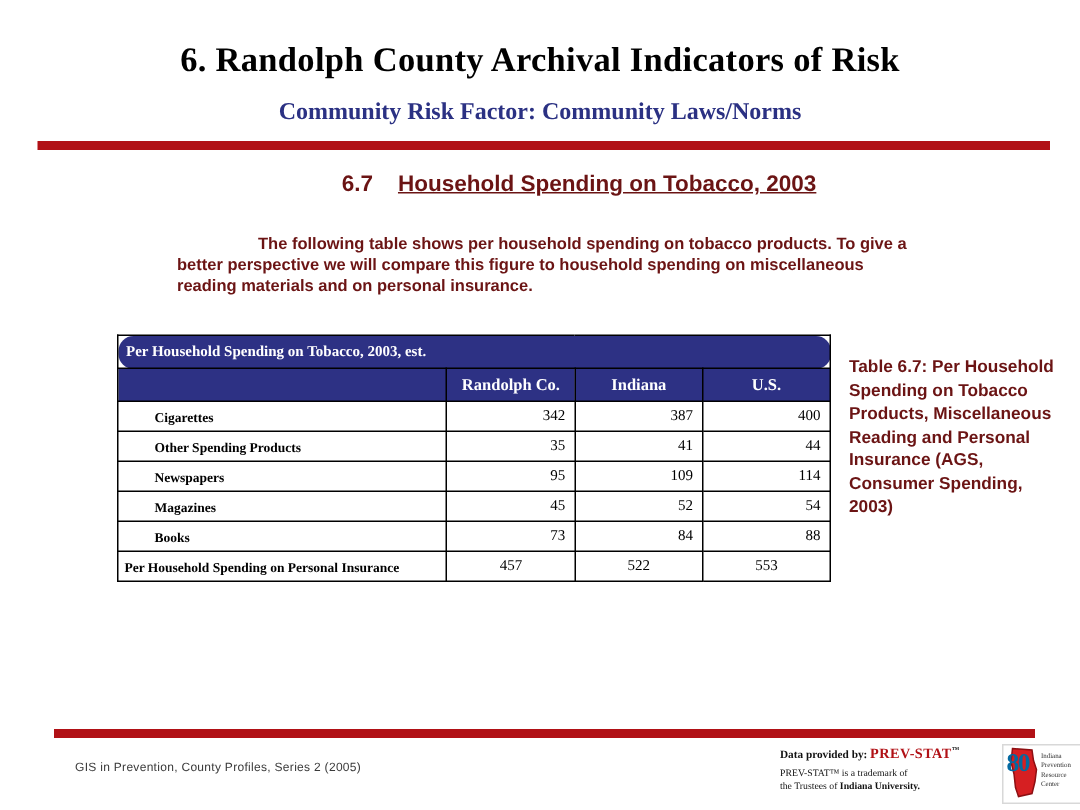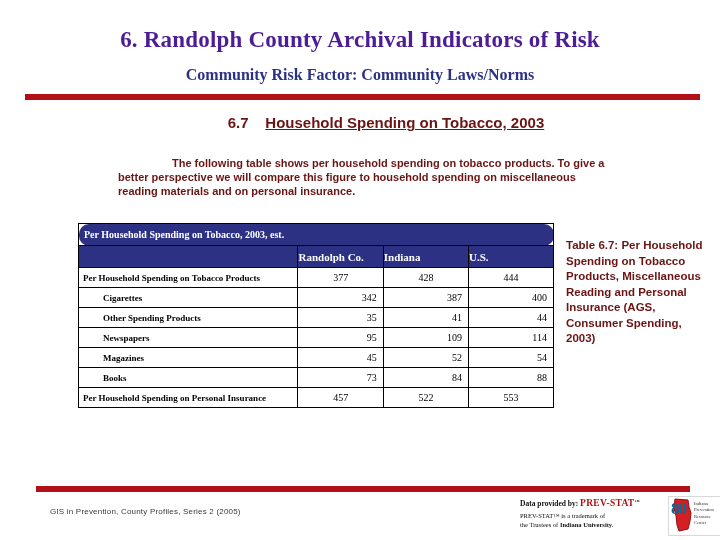--- a/index.html
+++ b/index.html
@@ -18,21 +18,21 @@
   
   .slide-title {
     position: absolute;
     top: 27px;
     left: 0;
     width: 720px;
     text-align: center;
     font-family: "Liberation Serif", serif;
     font-weight: bold;
     font-size: 23px;
-    color: #4c1d95;
+    color: #000000;
     letter-spacing: 0.2px;
     white-space: nowrap;
   }
   .slide-subtitle {
     position: absolute;
     top: 66px;
     left: 0;
     width: 720px;
     text-align: center;
     font-family: "Liberation Serif", serif;
@@ -113,21 +113,21 @@
     text-align: left;
     padding-left: 5px !important;
     height: 21px !important;
     border-radius: 10px;
   }
   .col-head {
     background: #2d3184;
     color: #ffffff;
     font-size: 11px;
     font-weight: bold;
-    text-align: left;
+    text-align: center;
     height: 21px !important;
   }
   .col-head-blank {
     background: #2d3184;
     border-right: 1px solid #000;
   }
   .rowlabel {
     font-size: 9px;
     font-weight: bold;
     color: #000000;
@@ -269,26 +269,20 @@
     <tr>
       <td class="tbl-title-cell" colspan="4">Per Household Spending on Tobacco, 2003, est.</td>
     </tr>
     <tr>
       <th class="col-head-blank c-label"></th>
       <th class="col-head c-num">Randolph Co.</th>
       <th class="col-head c-num">Indiana</th>
       <th class="col-head c-num">U.S.</th>
     </tr>
 
-    <tr>
-      <td class="rowlabel">Per Household Spending on Tobacco Products</td>
-      <td class="val">377</td>
-      <td class="val">428</td>
-      <td class="val">444</td>
-    </tr>
     <tr>
       <td class="rowlabel sub">Cigarettes</td>
       <td class="val right">342</td>
       <td class="val right">387</td>
       <td class="val right">400</td>
     </tr>
     <tr>
       <td class="rowlabel sub">Other Spending Products</td>
       <td class="val right">35</td>
       <td class="val right">41</td>

